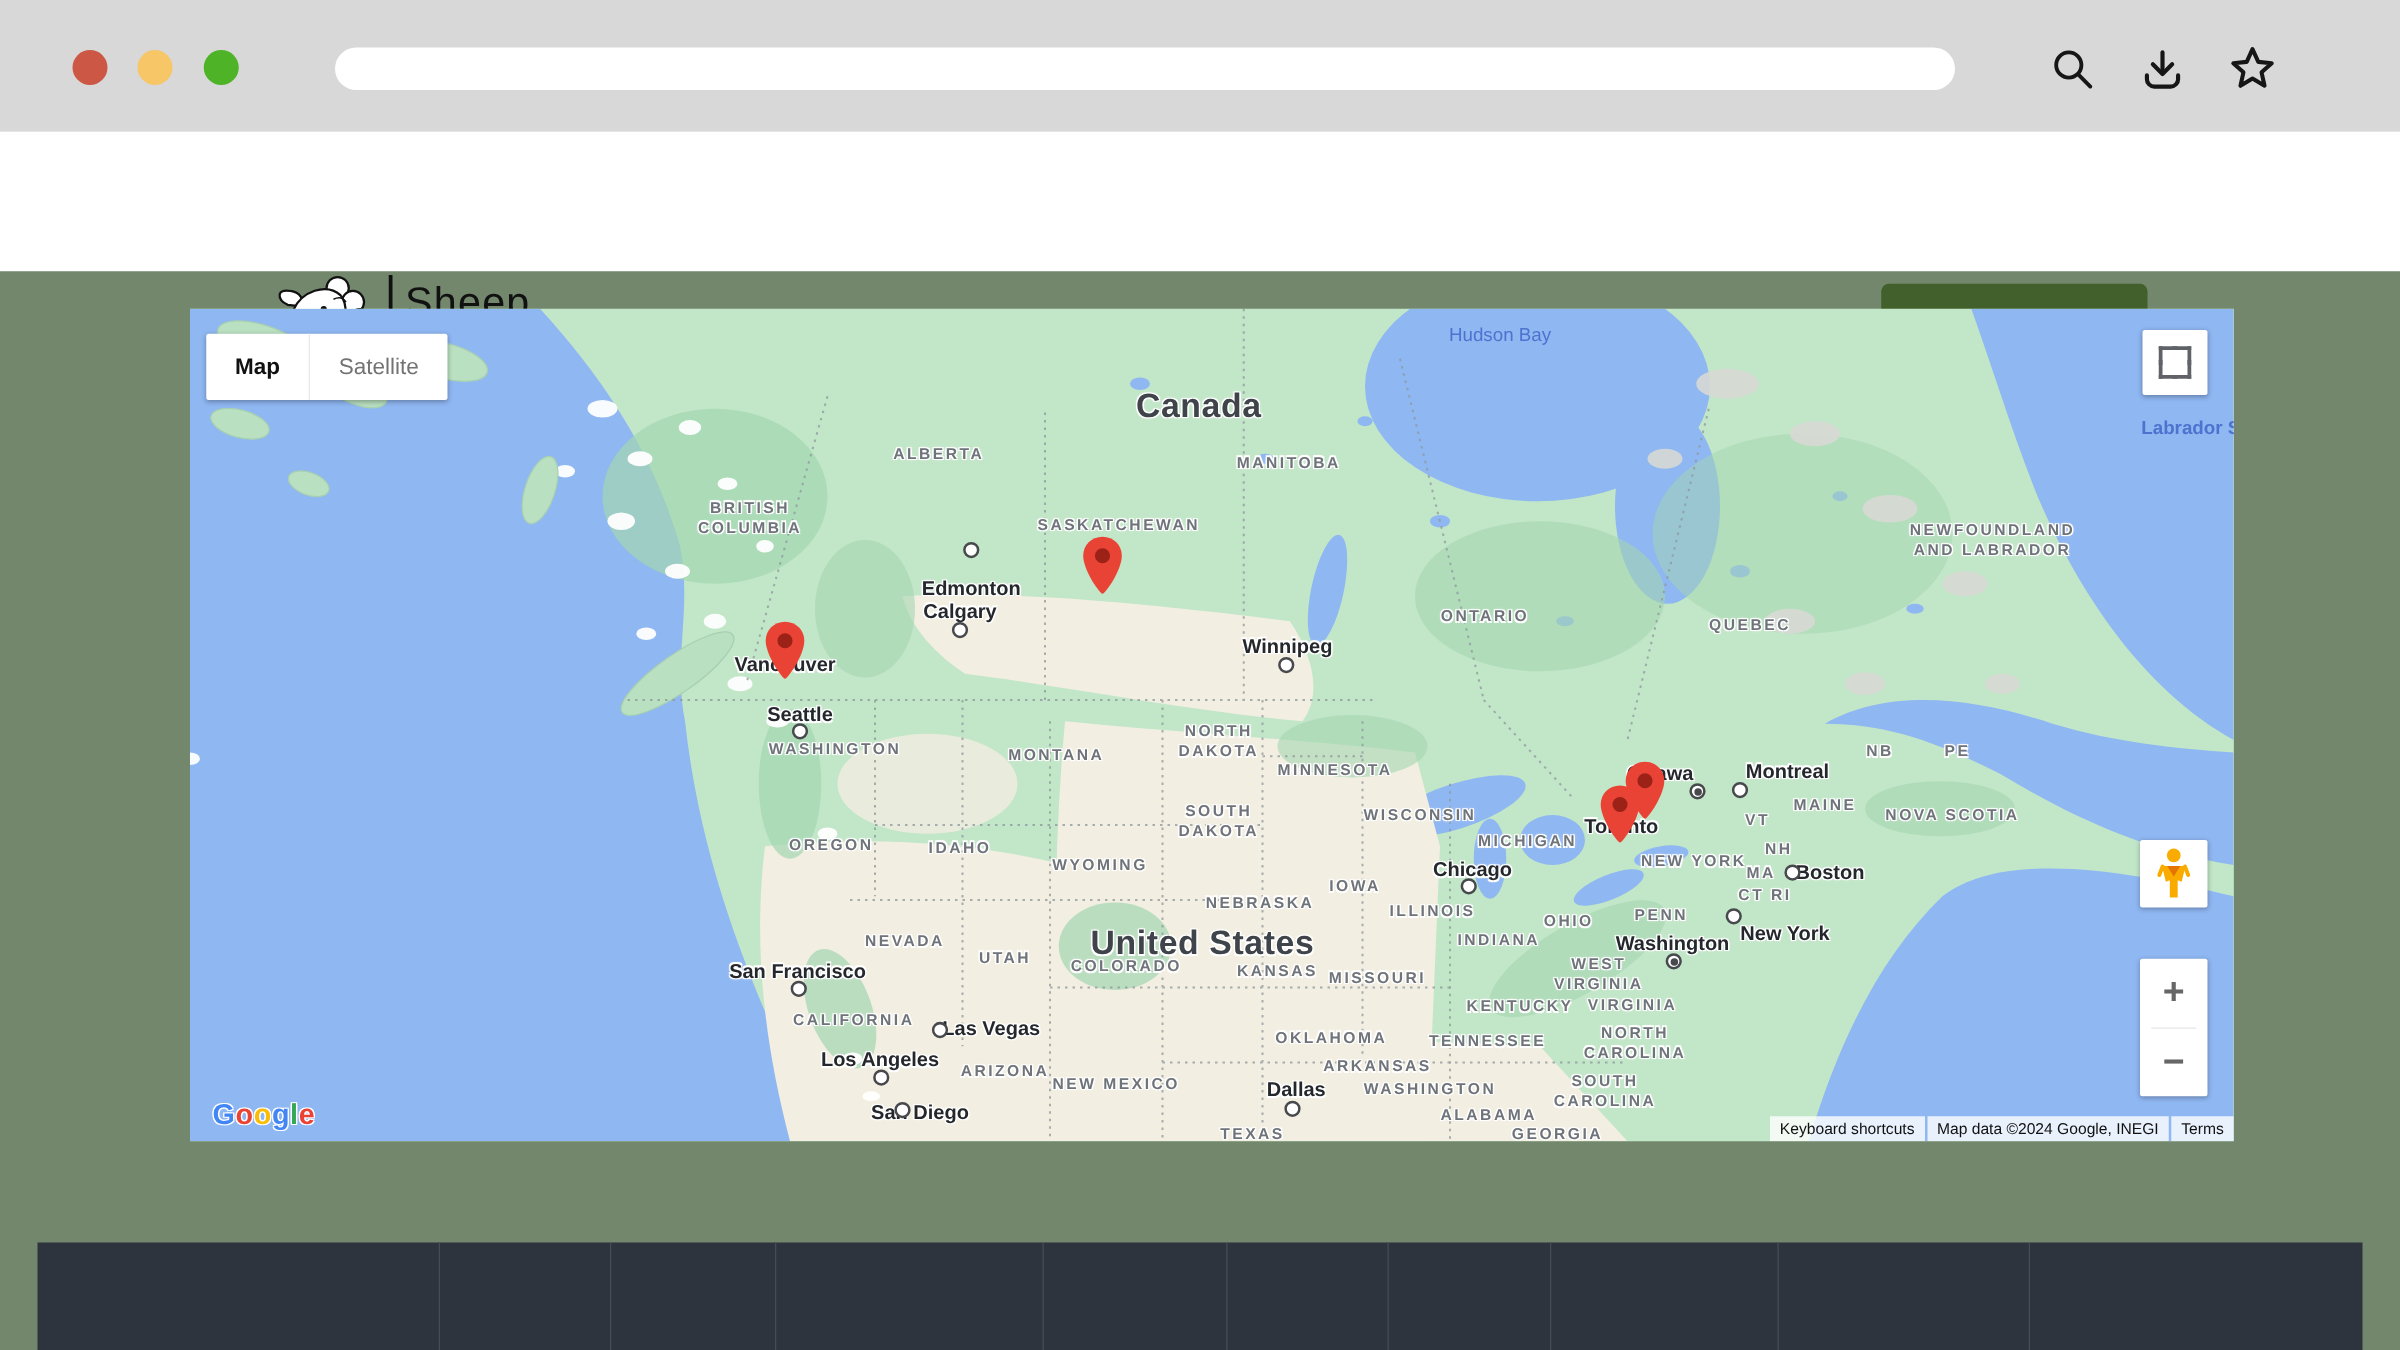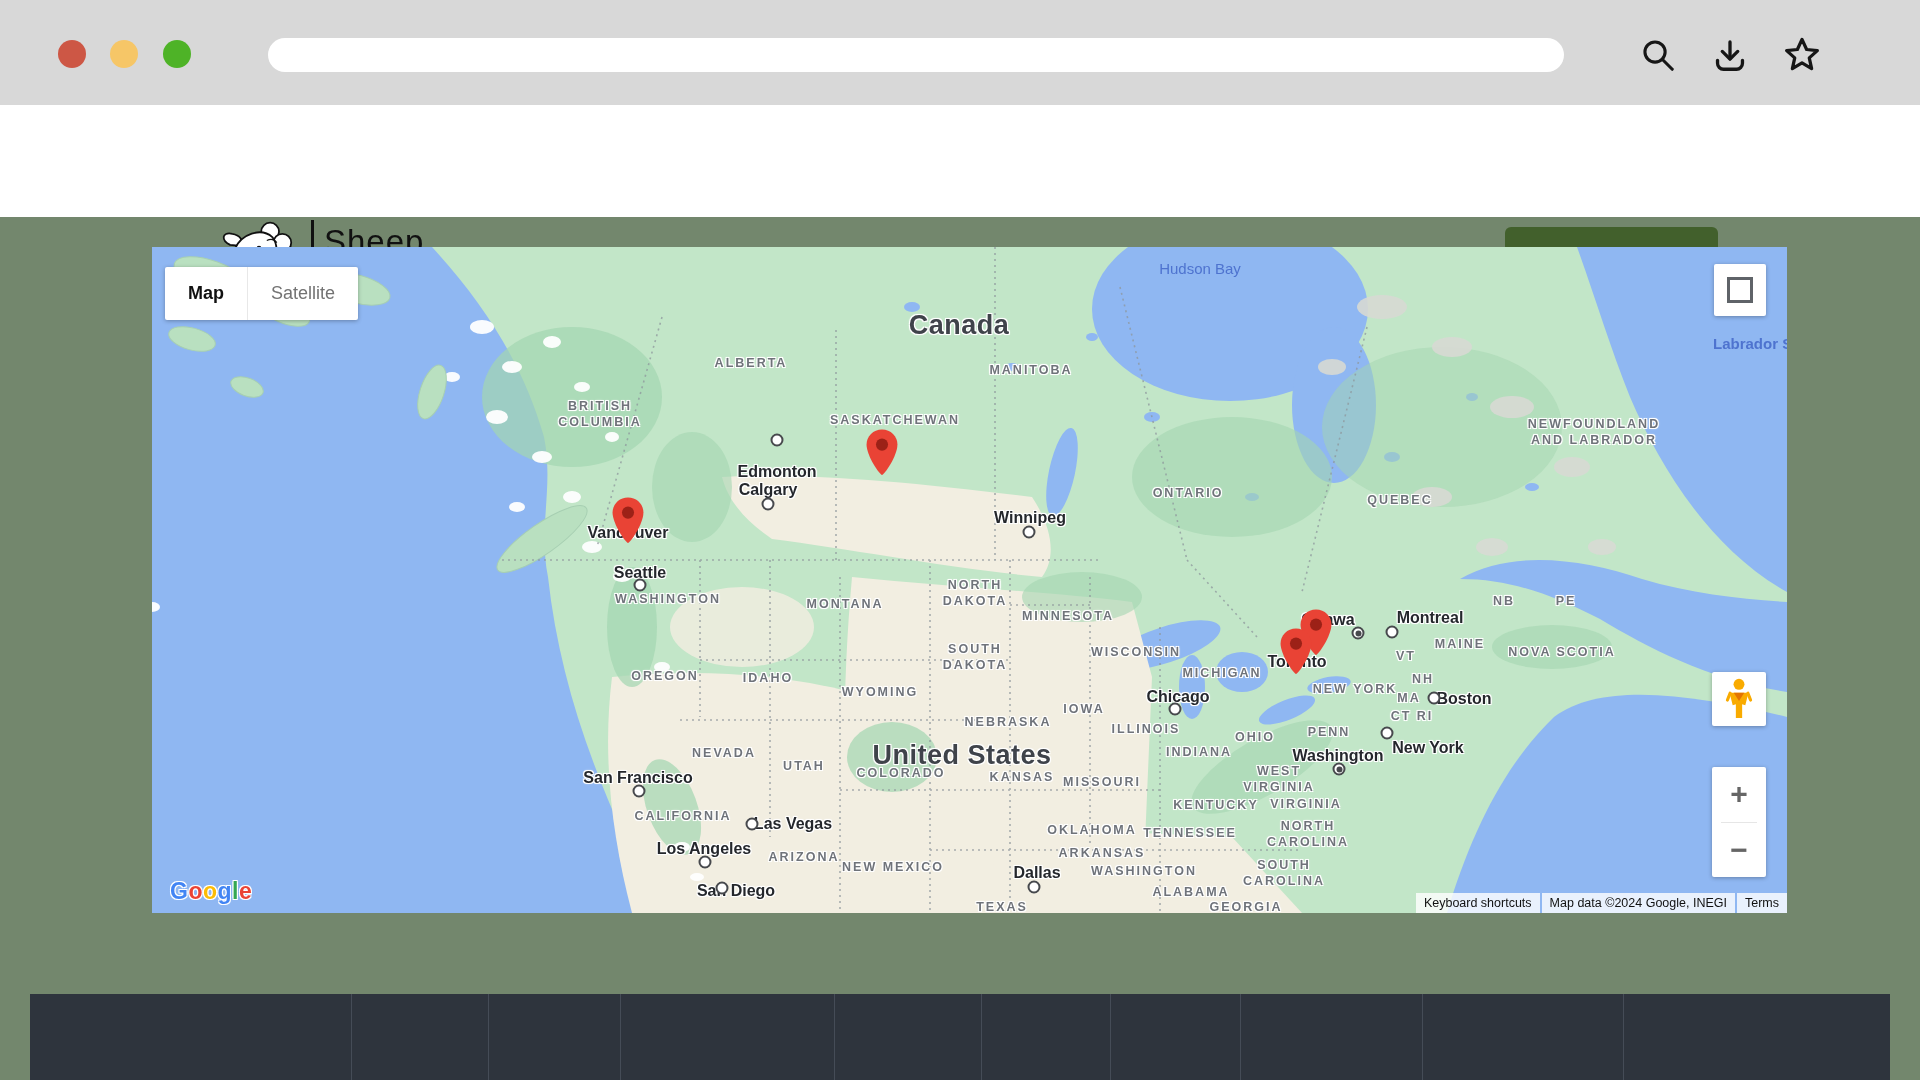--- a/index.html
+++ b/index.html
@@ -283,21 +283,21 @@
       <span class="map-label state" style="left: 572px; top: 506px;">NEVADA</span>
       <span class="map-label state" style="left: 652px; top: 519px;">UTAH</span>
       <span class="map-label state" style="left: 749px; top: 526px;">COLORADO</span>
       <span class="map-label state" style="left: 870px; top: 530px;">KANSAS</span>
       <span class="map-label state" style="left: 950px; top: 535px;">MISSOURI</span>
       <span class="map-label state" style="left: 1064px; top: 558px;">KENTUCKY</span>
       <span class="map-label state" style="left: 1127px; top: 532px;">WEST
 VIRGINIA</span>
       <span class="map-label state" style="left: 1154px; top: 557px;">VIRGINIA</span>
       <span class="map-label state" style="left: 531px; top: 569px;">CALIFORNIA</span>
-      <span class="map-label state" style="left: 918px; top: 583px; padding-left: 44px;">OKLAHOMA</span>
+      <span class="map-label state" style="left: 891px; top: 583px; padding-left: 44px;">OKLAHOMA</span>
       <span class="map-label state" style="left: 950px; top: 606px;">ARKANSAS</span>
       <span class="map-label state" style="left: 1038px; top: 586px;">TENNESSEE</span>
       <span class="map-label state" style="left: 1156px; top: 587px;">NORTH
 CAROLINA</span>
       <span class="map-label state" style="left: 1132px; top: 626px;">SOUTH
 CAROLINA</span>
       <span class="map-label state" style="left: 652px; top: 610px;">ARIZONA</span>
       <span class="map-label state" style="left: 741px; top: 620px;">NEW MEXICO</span>
       <span class="map-label state" style="left: 992px; top: 624px;">WASHINGTON</span>
       <span class="map-label state" style="left: 1039px; top: 645px;">ALABAMA</span>

